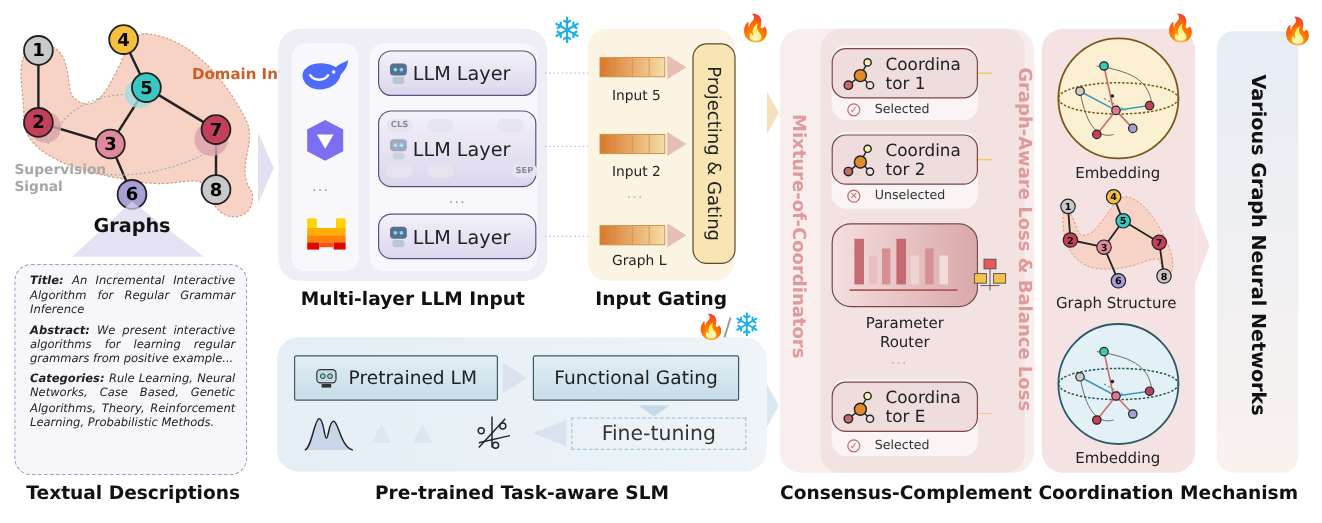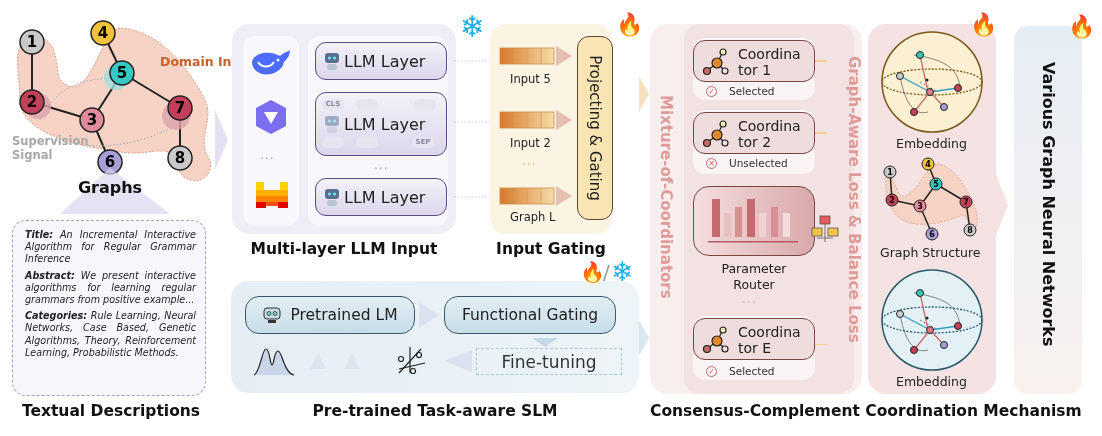--- a/index.html
+++ b/index.html
@@ -19,21 +19,21 @@
   .robot{position:absolute;left:7px;top:50%;transform:translateY(-50%);width:18px;height:20px;}
   .tok{position:absolute;height:11px;width:22px;border-radius:6px;background:#e7e4f0;font-size:7px;color:#8b87a0;text-align:center;line-height:11px;font-weight:bold;font-style:normal;}
   .dots{position:absolute;color:#9d99b8;font-size:12px;letter-spacing:1px;}
   
   .gate-panel{position:absolute;left:490px;top:24px;width:122px;height:210px;background:#fbf4e3;border-radius:16px;}
   .proj{position:absolute;left:577px;top:36px;width:36px;height:184px;border:1.3px solid #5a4a2e;border-radius:12px;background:#f9e4b4;box-sizing:border-box;}
   .proj span{position:absolute;left:50%;top:50%;transform:translate(-50%,-50%) rotate(90deg);white-space:nowrap;font-size:15px;color:#222;}
   .inlbl{position:absolute;font-size:11.5px;color:#222;}
   
   .slm-panel{position:absolute;left:231px;top:281px;width:408px;height:112px;background:linear-gradient(90deg,#e4eef4,#eef4f8);border-radius:18px;}
-  .slm-btn{position:absolute;border:1.3px solid #3e5868;border-radius:14px;background:linear-gradient(#e2eef4,#c7dde8);box-sizing:border-box;display:flex;align-items:center;justify-content:center;font-size:15.5px;color:#222;}
+  .slm-btn{position:absolute;border:1.3px solid #3e5868;border-radius:2px;background:linear-gradient(#e2eef4,#c7dde8);box-sizing:border-box;display:flex;align-items:center;justify-content:center;font-size:15.5px;color:#222;}
   .ft{position:absolute;left:476px;top:348px;width:146px;height:27px;border:1.2px dashed #a9c8d8;box-sizing:border-box;display:flex;align-items:center;justify-content:center;font-size:17px;color:#333;}
   
   .coord-panel{position:absolute;left:650px;top:24px;width:212px;height:370px;background:#f8eeee;border-radius:18px;}
   .coord-inner{position:absolute;left:684px;top:24px;width:170px;height:370px;background:#f3e2e2;border-radius:16px;}
   .coord-card{position:absolute;left:693px;width:122px;height:58px;background:#faf4f4;border-radius:12px;}
   .coord-btn{position:absolute;left:693px;width:122px;height:42px;border:1.3px solid #7a4646;border-radius:12px;background:#efdcdc;box-sizing:border-box;font-size:14px;line-height:16px;color:#222;}
   .coord-btn .t{position:absolute;left:44px;top:5px;}
   .status{position:absolute;left:706px;font-size:10.5px;color:#333;display:flex;align-items:center;}
   .status .ic{width:11px;height:11px;border:1.2px solid #c56a6a;border-radius:50%;margin-right:12px;box-sizing:border-box;font-size:8px;line-height:9px;text-align:center;color:#c56a6a;}
   .router{position:absolute;left:693px;top:186px;width:122px;height:70px;border:1.3px solid #7a4646;border-radius:16px;background:linear-gradient(90deg,#f5dede,#d9a8aa);box-sizing:border-box;}
@@ -148,21 +148,21 @@
       <rect x="4" y="13" width="10" height="6" rx="2" fill="#b9c4d4"></rect>
     </svg>
   <span class="lbl">LLM Layer</span>
 </div>
 <div class="layer-btn" style="top:92px;height:64px;">
   <div class="tok" style="left:6px;top:6px">CLS</div>
   <div class="tok" style="left:40px;top:6px"></div>
   <div class="tok" style="left:98px;top:6px"></div>
   <div class="tok" style="left:6px;top:44px"></div>
   <div class="tok" style="left:40px;top:44px"></div>
-  <div class="tok" style="left:96px;top:44px">SEP</div>
+  <div class="tok" style="left:110px;top:44px">SEP</div>
   <svg class="robot" viewBox="0 0 18 20" style="opacity:0.5">
       <rect x="2" y="2" width="14" height="10" rx="3" fill="#5a6f8a"></rect>
       <circle cx="6.5" cy="7" r="1.6" fill="#6fe0ff"></circle>
       <circle cx="11.5" cy="7" r="1.6" fill="#6fe0ff"></circle>
       <rect x="4" y="13" width="10" height="6" rx="2" fill="#b9c4d4"></rect>
     </svg>
   <span class="lbl">LLM Layer</span>
 </div>
 <div class="dots" style="left:374px;top:158px">...</div>
 <div class="layer-btn" style="top:178px;height:38px;">

